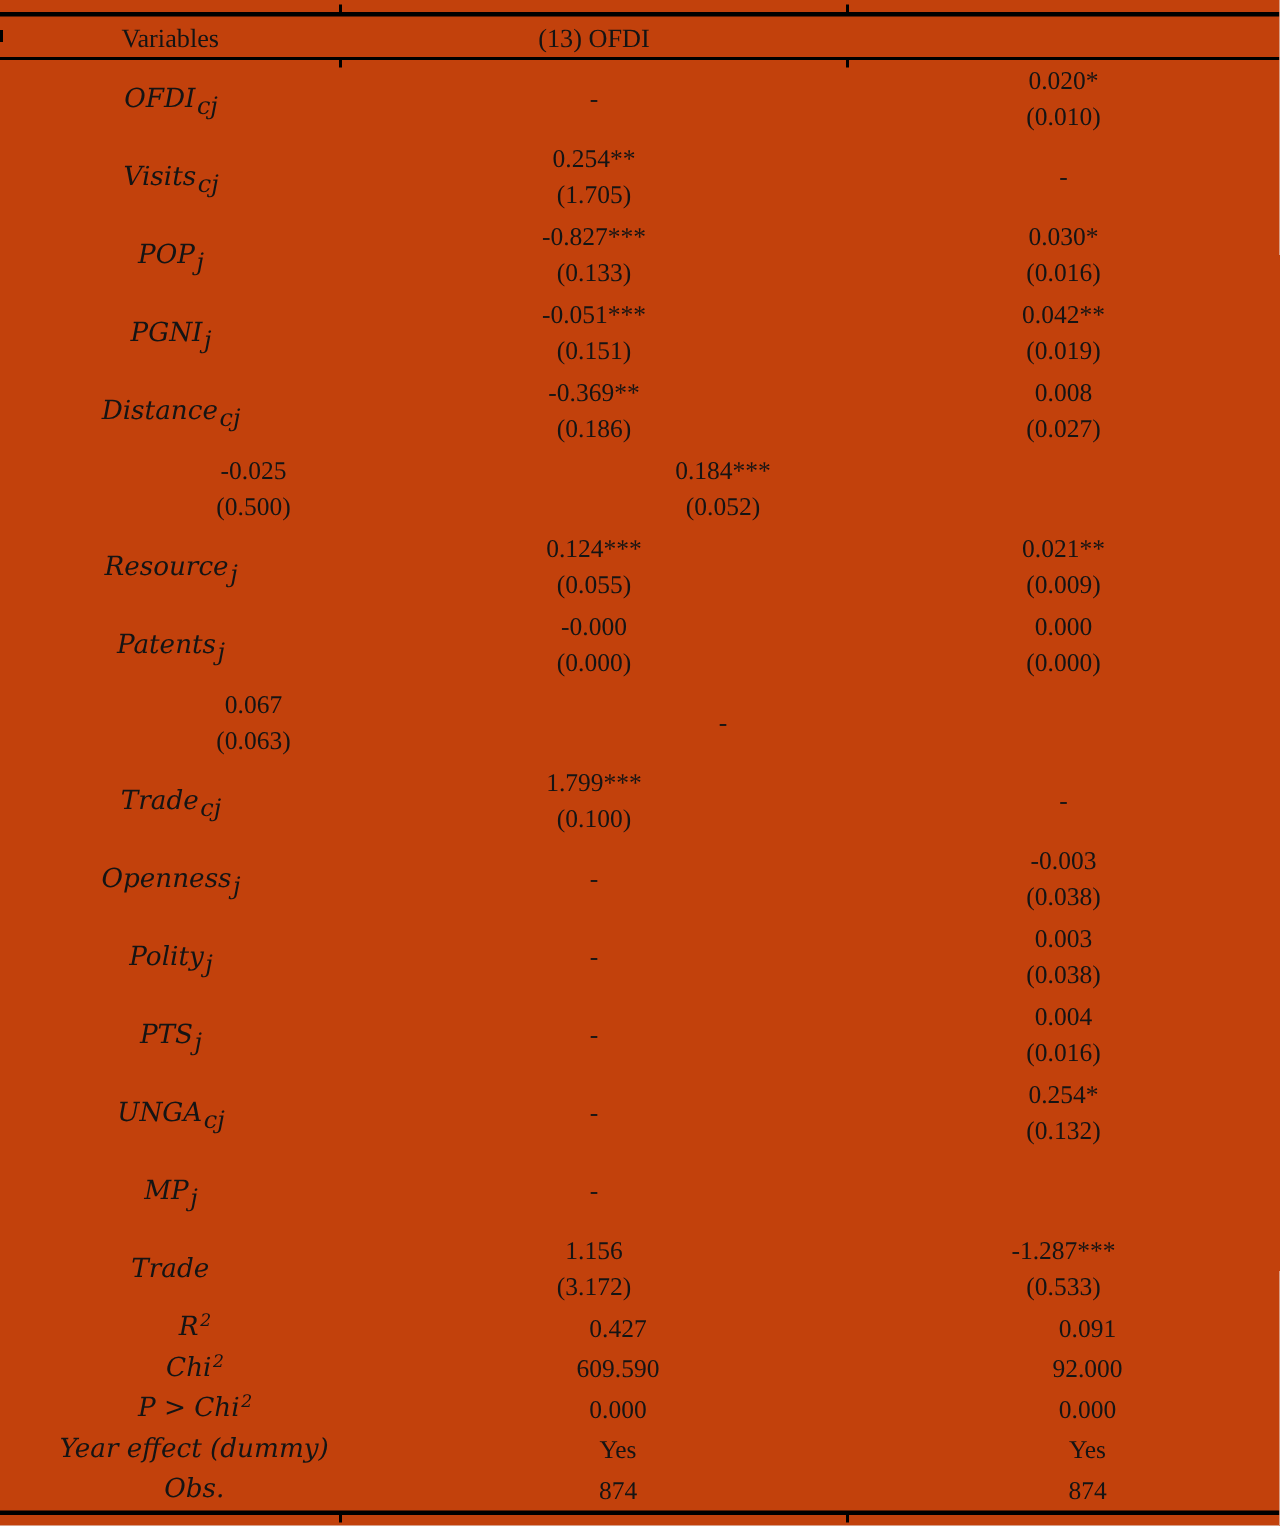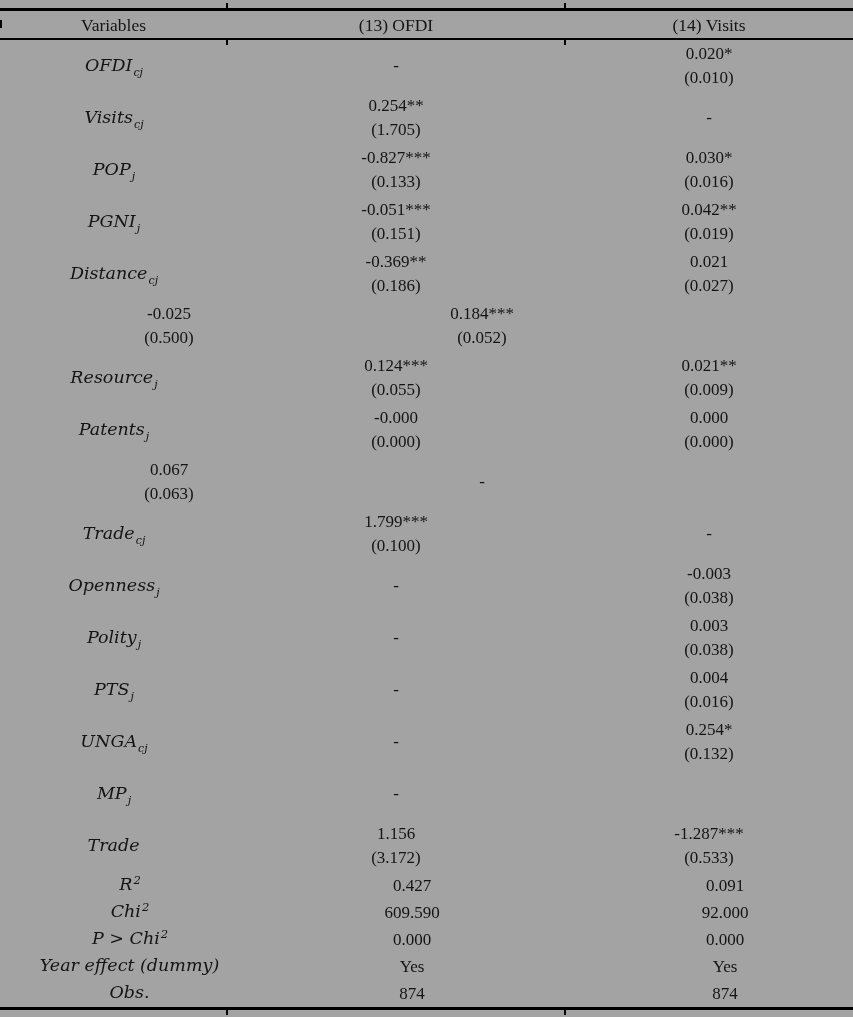--- a/index.html
+++ b/index.html
@@ -1,19 +1,19 @@
 <!DOCTYPE html>
 <html><head>
 <meta charset="utf-8">
 <style>
   html,body{margin:0;padding:0;background:#e9e9e9;}
   .sheet{
     position:relative;
     width:853px;height:1017px;
-    background:#a3a3a3;
+    background:#c2410c;
     color:#141414;
     font-family:"Liberation Serif",serif;
     overflow:hidden;
     margin:0 auto;
   }
   .tablebox{position:absolute;left:0;top:0;width:853px;padding-top:8px;}
   .rule{background:#000;width:853px;}
   .rule-top{height:3px;}
   .rule-mid{height:2px;}
   .rule-bot{height:3px;}
@@ -30,41 +30,40 @@
   .col2{width:338px;}
   .col3{width:288px;}
   .hcell{font-size:17.5px;line-height:20px;}
   .line{font-size:17px;line-height:24px;white-space:nowrap;}
   .varlabel{
     font-family:"DejaVu Serif",serif;
     font-style:italic;
     font-size:17.5px;line-height:22px;
   }
   .vtext .sub{
-    font-size:11px;
+    font-size:16px;
     position:relative;top:5px;left:1px;text-align:right;
   }
   .vtext .sup{
     font-size:11.5px;
     position:relative;top:-6px;left:1px;
   }
   .tick{position:absolute;width:2px;background:#000;}
 </style>
 </head>
 <body>
 
 <div class="sheet">
   <div class="tablebox">
 
     <div class="rule rule-top"></div>
 
     <div class="trow header-row">
       <div class="cell col1 hcell">Variables</div>
       <div class="cell col2 hcell">(13) OFDI</div>
-      <div class="cell col3 hcell">(14) Visits</div>
     </div>
 
     <div class="rule rule-mid"></div>
 
     <div id="tbody">
         <div class="trow coef-row">
           <div class="cell col1 varlabel">
             <span class="vtext"><span>OFDI</span><span class="sub">cj</span><span class="sup"></span></span>
           </div>
           <div class="cell col2">
@@ -117,21 +116,21 @@
         </div>
         <div class="trow coef-row">
           <div class="cell col1 varlabel">
             <span class="vtext"><span>Distance</span><span class="sub">cj</span><span class="sup"></span></span>
           </div>
           <div class="cell col2">
             <div class="line">-0.369**</div>
             <div class="line se">(0.186)</div>
           </div>
           <div class="cell col3">
-            <div class="line">0.021</div>
+            <div class="line">0.008</div>
             <div class="line se">(0.027)</div>
           </div>
         </div>
         <div class="trow coef-row">
           <div class="cell col2">
             <div class="line">-0.025</div>
             <div class="line se">(0.500)</div>
           </div>
           <div class="cell col3">
             <div class="line">0.184***</div>

